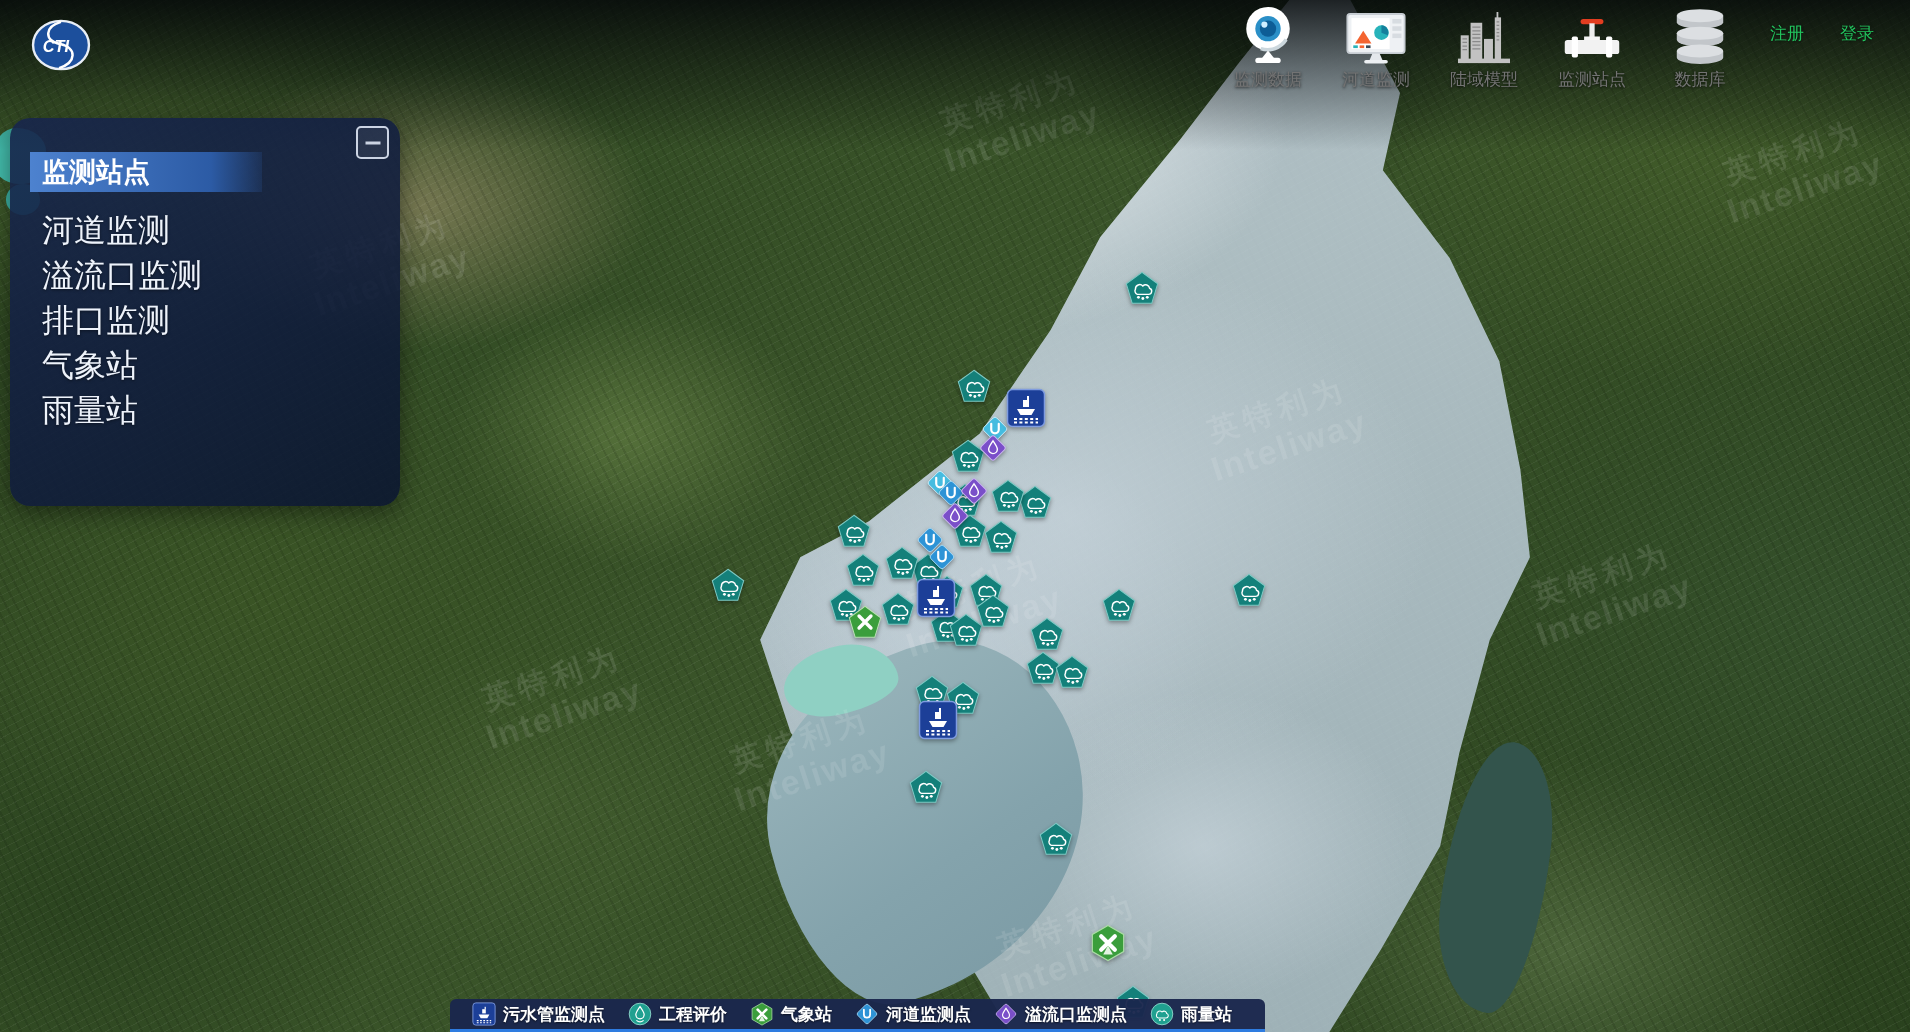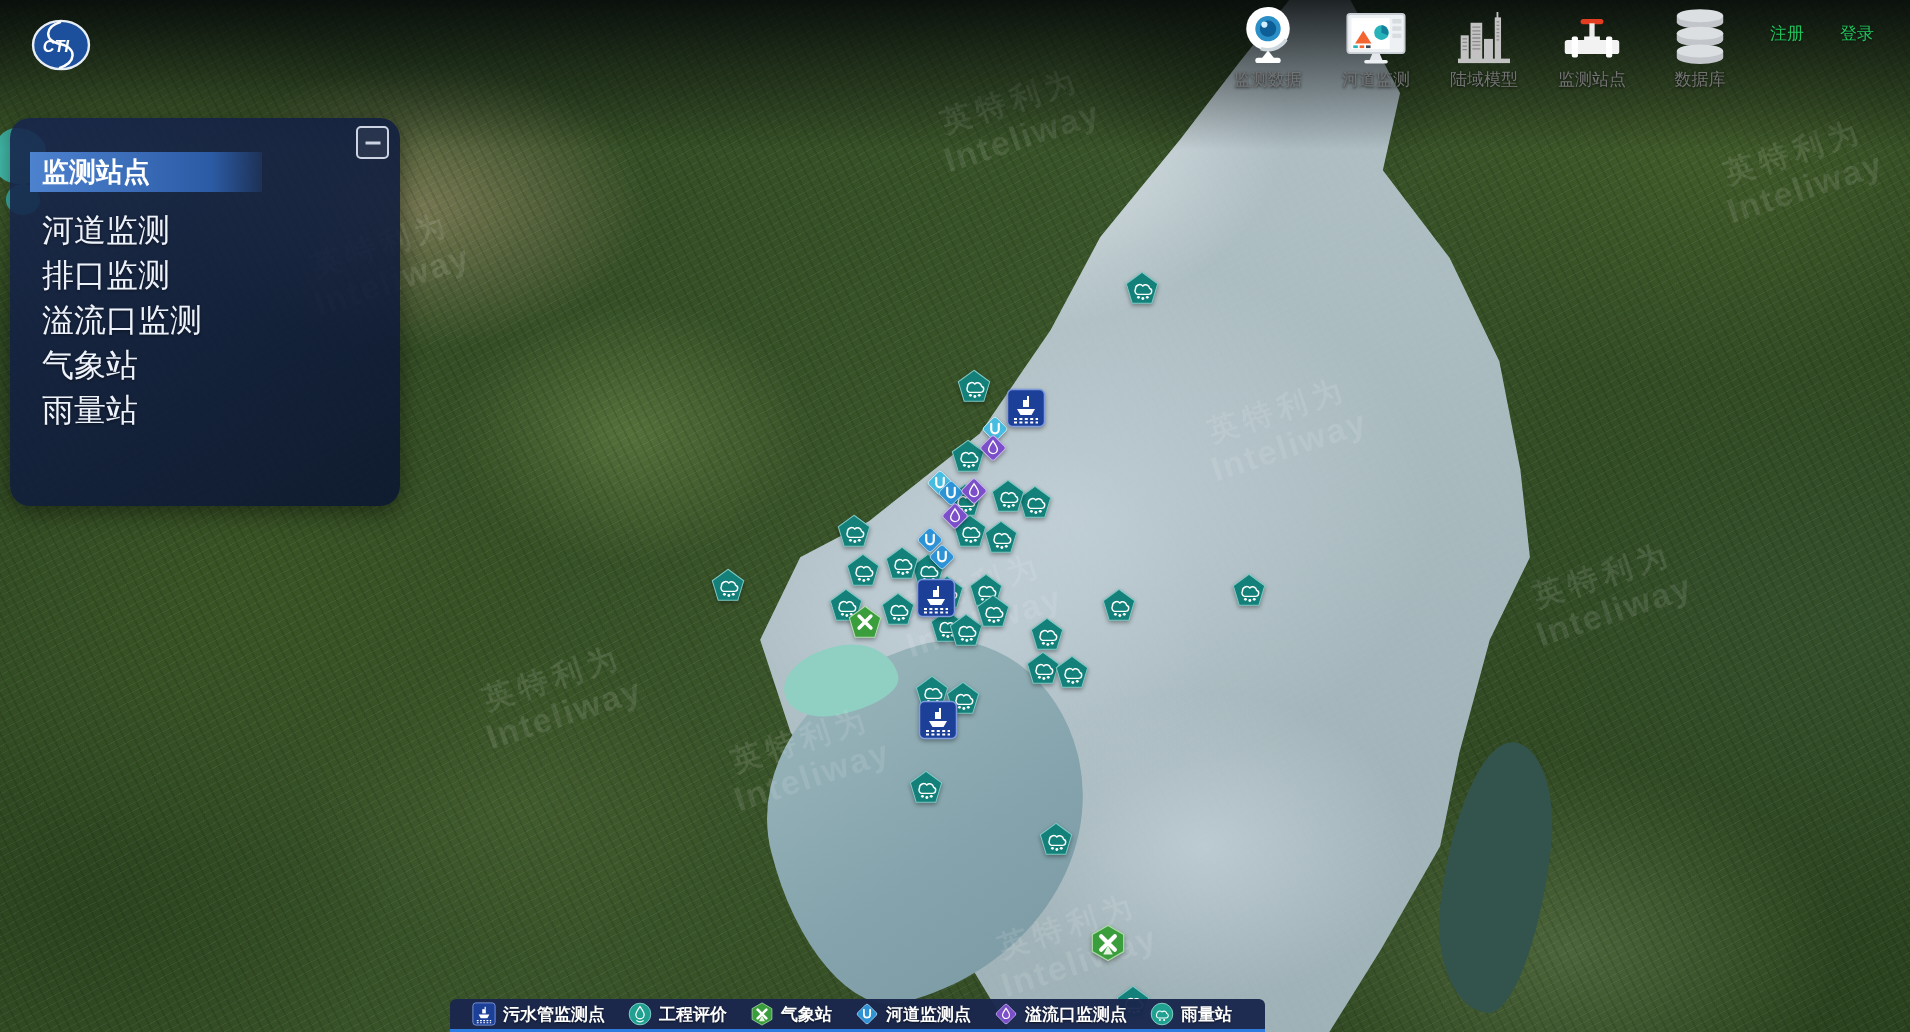--- a/index.html
+++ b/index.html
@@ -530,22 +530,22 @@
   <div class="auth">
     <span>注册</span>
     <span>登录</span>
   </div>
 
   <aside class="panel">
     <div class="collapse-btn"></div>
     <div class="panel-header">监测站点</div>
     <ul class="panel-list">
       <li>河道监测</li>
+      <li>溢流口监测</li>
       <li>排口监测</li>
-      <li>溢流口监测</li>
       <li>气象站</li>
       <li>雨量站</li>
     </ul>
   </aside>
 
   <div class="legend">
     <div class="legend-item">
       <svg viewBox="0 0 40 40">
         <rect x="1.5" y="1.5" width="37" height="37" rx="5" fill="#1c3f98" stroke="#7f9ce0" stroke-width="1.5"></rect>
         <rect x="17" y="12" width="6" height="7" fill="#fff"></rect>

